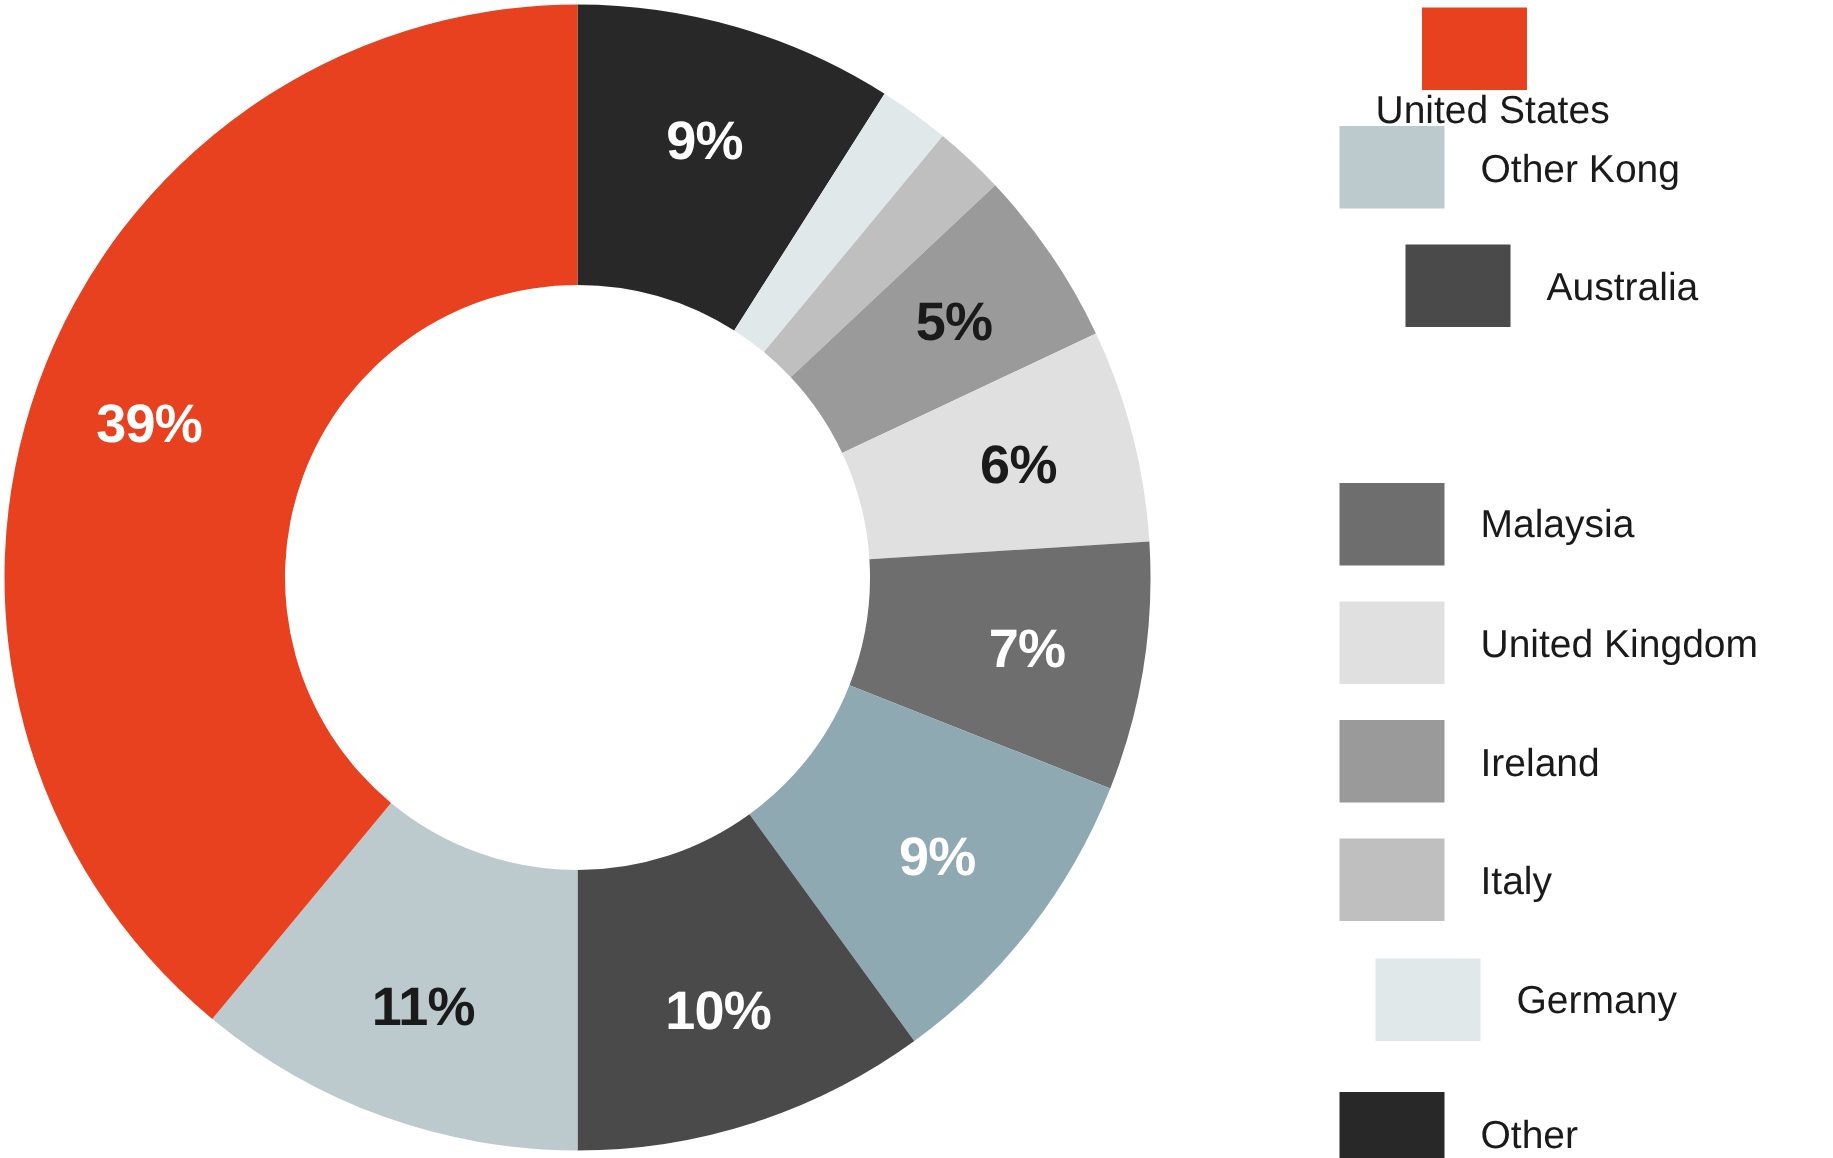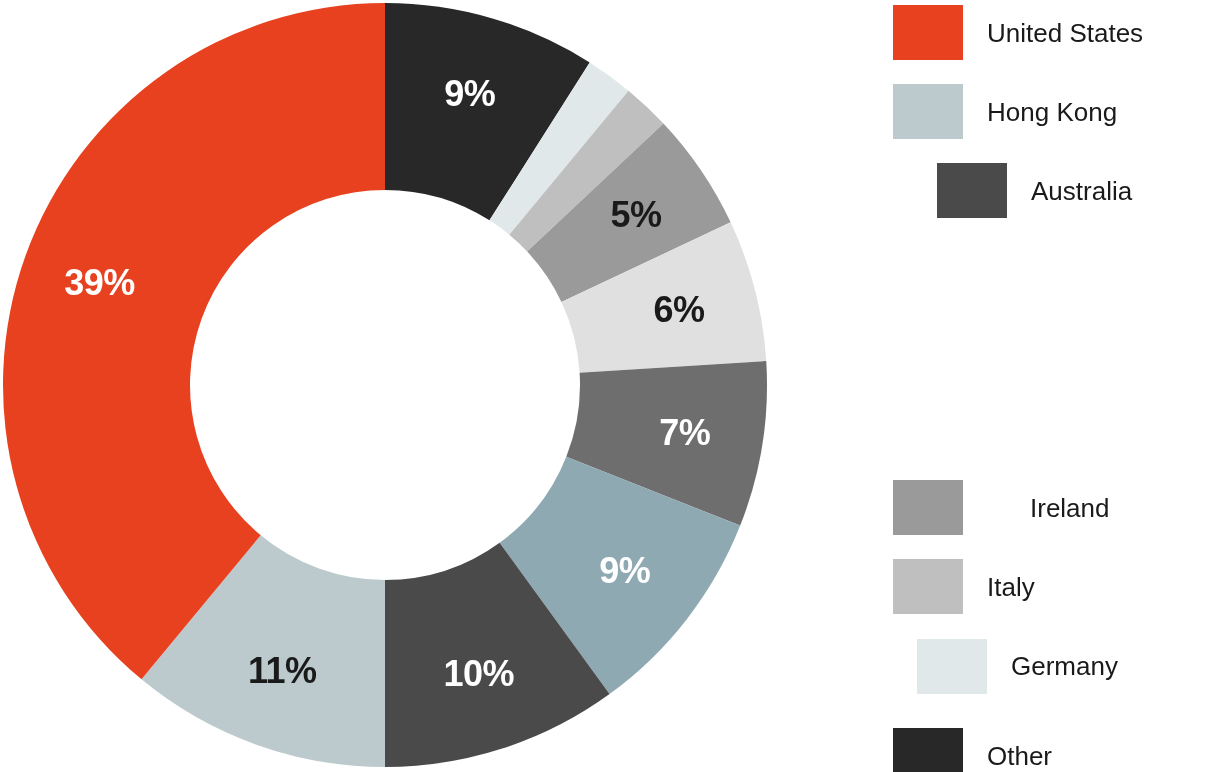--- a/index.html
+++ b/index.html
@@ -94,33 +94,41 @@
           <text x="684.7239038370005" y="432.4716027611085" class="slice-label" fill="#ffffff" text-anchor="middle" dominant-baseline="central">7%</text>
           <text x="624.780440055527" y="570.9927745015323" class="slice-label" fill="#ffffff" text-anchor="middle" dominant-baseline="central">9%</text>
           <text x="478.77429711302153" y="673.6076104349272" class="slice-label" fill="#ffffff" text-anchor="middle" dominant-baseline="central">10%</text>
           <text x="282.20659072236384" y="670.5196781468492" class="slice-label" fill="#1a1a1a" text-anchor="middle" dominant-baseline="central">11%</text>
           <text x="99.48032185315083" y="282.2065907223637" class="slice-label" fill="#ffffff" text-anchor="middle" dominant-baseline="central">39%</text>
         </g>
     </svg>
   </div>
 
   <div id="legend">
-      <div class="legend-item" style="top: 5px;">
+      <div class="legend-item" style="top: 5px; flex-direction: column;">
         <span class="legend-swatch" style="background: rgb(232, 65, 31);"></span>
         <span class="legend-label">United States</span>
       </div>
       <div class="legend-item" style="top: 84.2px;">
         <span class="legend-swatch" style="background: rgb(188, 202, 205);"></span>
-        <span class="legend-label">Hong Kong</span>
+        <span class="legend-label">Other Kong</span>
       </div>
       <div class="legend-item" style="top: 163.4px; margin-left: 44px;">
         <span class="legend-swatch" style="background: rgb(74, 74, 74);"></span>
         <span class="legend-label">Australia</span>
       </div>
-      <div class="legend-item" style="top: 480.2px; gap: 43px;">
+      <div class="legend-item" style="top: 321.8px;">
+        <span class="legend-swatch" style="background: rgb(110, 110, 110);"></span>
+        <span class="legend-label">Malaysia</span>
+      </div>
+      <div class="legend-item" style="top: 401px;">
+        <span class="legend-swatch" style="background: rgb(224, 224, 224);"></span>
+        <span class="legend-label">United Kingdom</span>
+      </div>
+      <div class="legend-item" style="top: 480.2px;">
         <span class="legend-swatch" style="background: rgb(154, 154, 154);"></span>
         <span class="legend-label">Ireland</span>
       </div>
       <div class="legend-item" style="top: 559.4px; align-items: center;">
         <span class="legend-swatch" style="background: rgb(191, 191, 191);"></span>
         <span class="legend-label">Italy</span>
       </div>
       <div class="legend-item" style="top: 638.6px; padding-left: 24px;">
         <span class="legend-swatch" style="background: rgb(225, 232, 233);"></span>
         <span class="legend-label">Germany</span>

